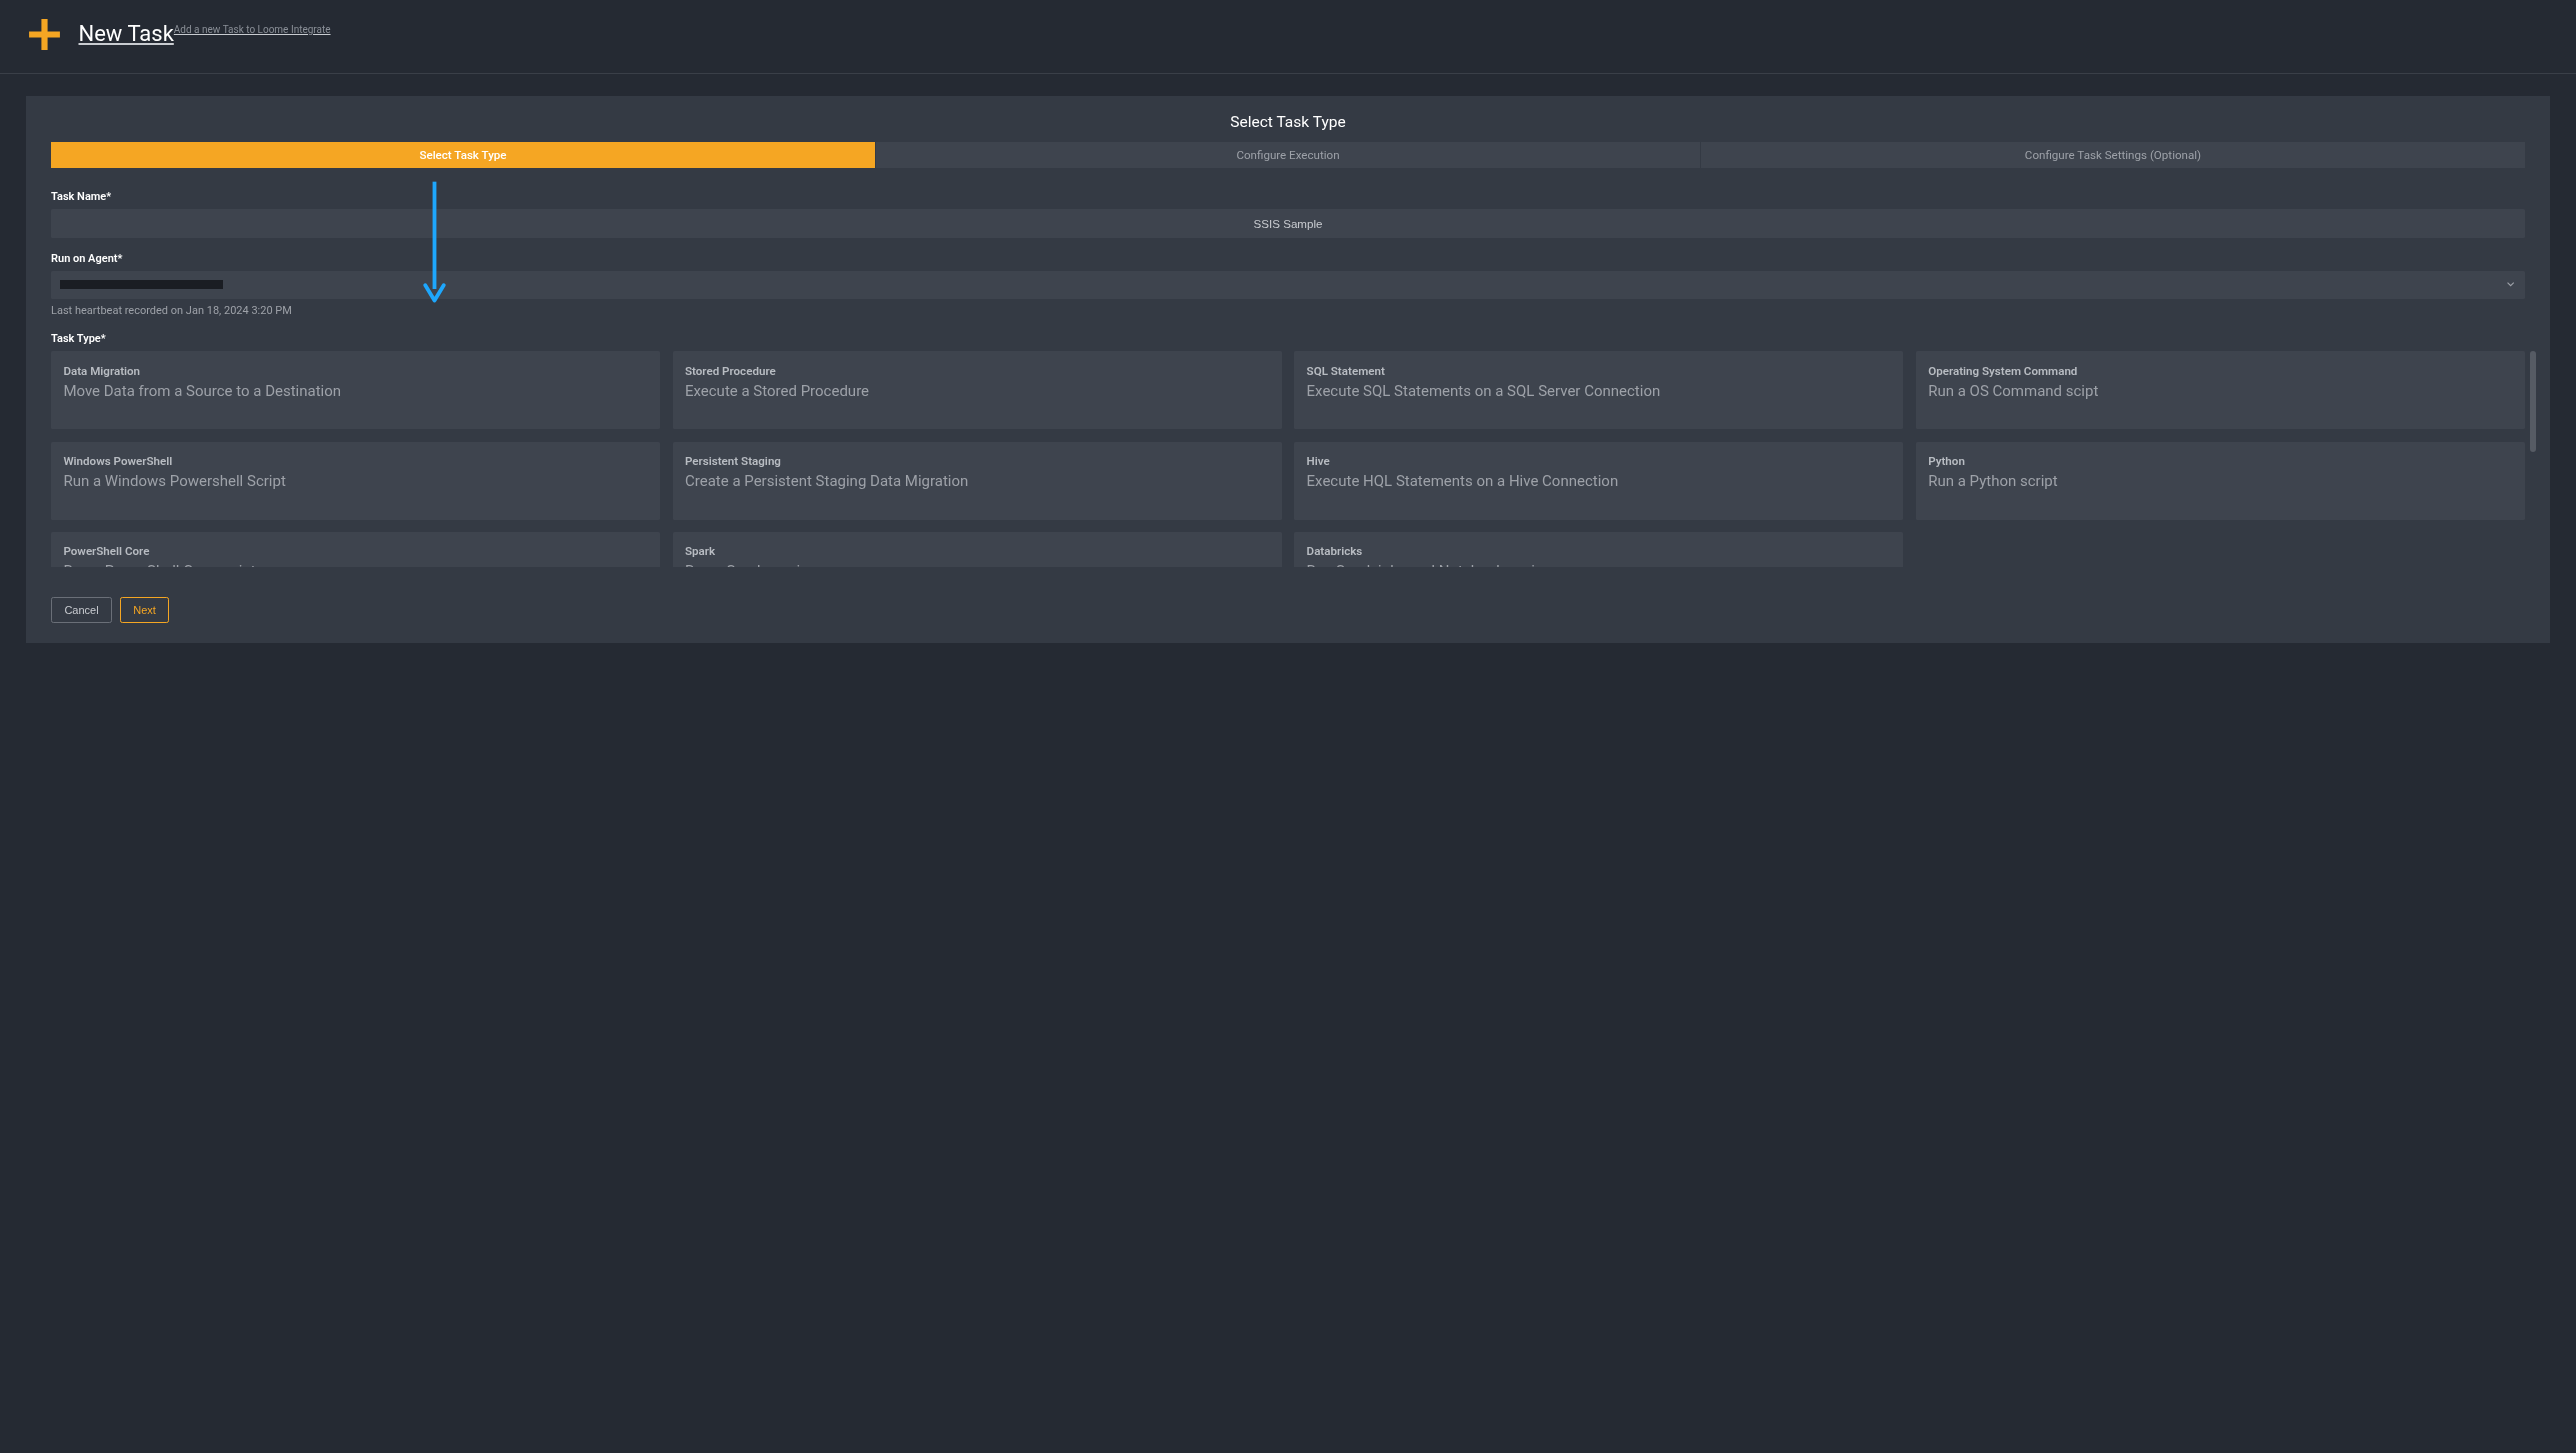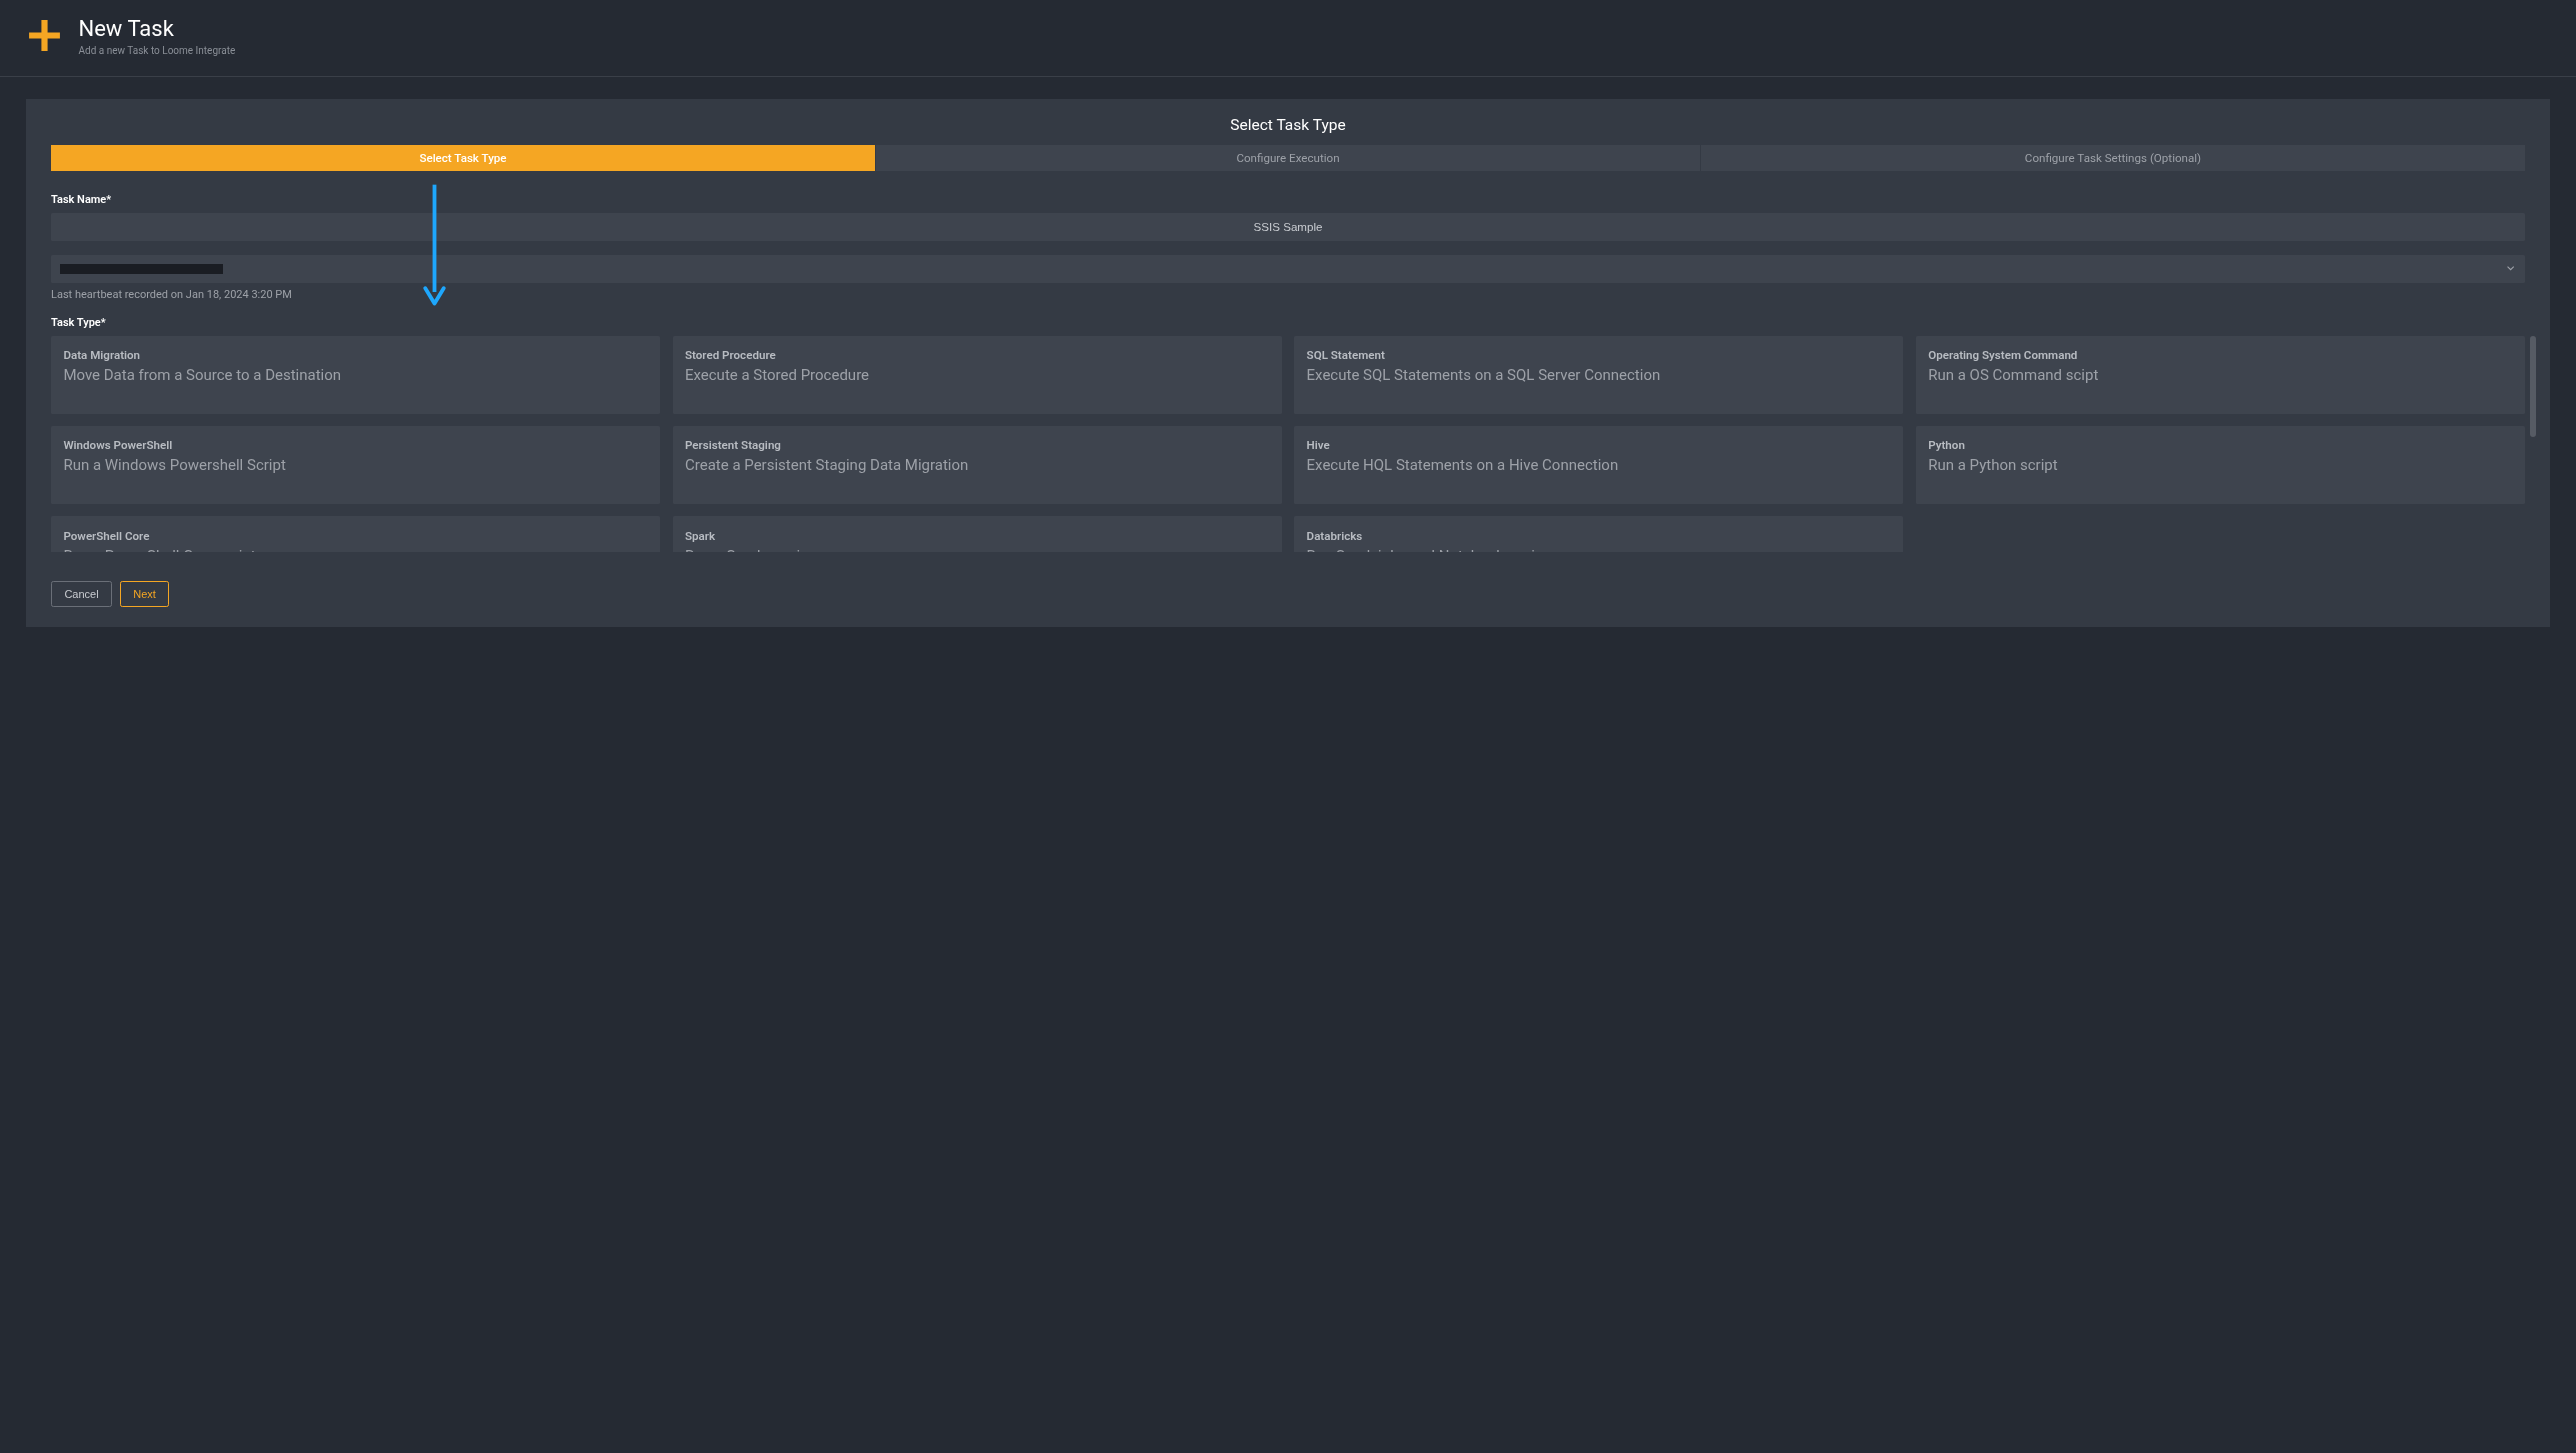--- a/index.html
+++ b/index.html
@@ -19,21 +19,21 @@
       border-bottom: 0.8px solid #3a3f48;
     }
     .plus-icon-wrap {
       width: 37px;
       height: 37px;
       display: flex;
       align-items: center;
       justify-content: center;
       margin-right: 15.5px;
     }
-    .header-text { display: flex; flex-direction: column; }
+    .header-text { display: flex; flex-direction: row; text-decoration: underline; }
     .page-title {
       color: #ffffff;
       font-size: 22px;
       font-weight: 400;
       line-height: 1.2;
     }
     .page-subtitle {
       color: #8a8f97;
       font-size: 10px;
       margin-top: 3.1px;
@@ -258,20 +258,21 @@
     <div class="step-tab">
       <span>Configure Task Settings (Optional)</span>
     </div>
   </div>
 
   
   <label class="form-label">Task Name*</label>
   <input class="text-input" type="text" value="SSIS Sample" style="">
 
   
+  <label class="form-label">Run on Agent*</label>
   <div class="select-wrap">
     <div class="select-redacted">
       <div class="redaction-bar"></div>
     </div>
     <span class="chevron-down">
       <svg width="9.3" height="9.3" viewBox="0 0 12 12">
           <path d="M2 4 L6 8 L10 4" fill="none" stroke="#9da1a8" stroke-width="1.5"></path>
         </svg>
     </span>
   </div>

